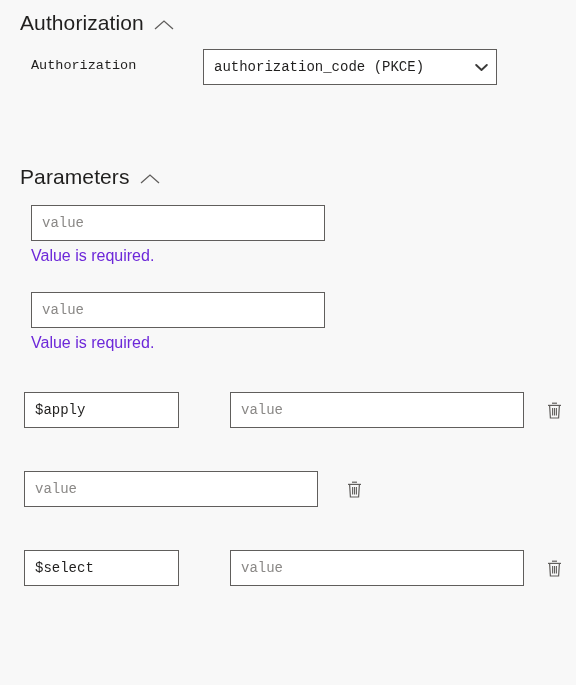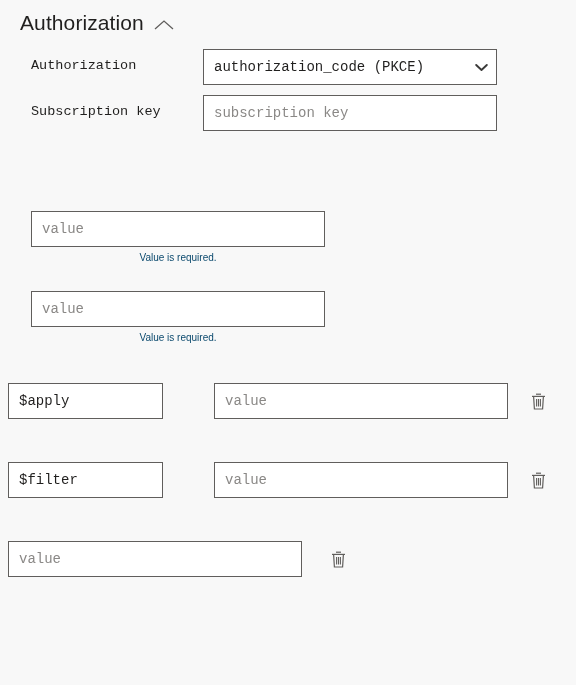--- a/index.html
+++ b/index.html
@@ -124,33 +124,32 @@
     top: 0;
     height: 36px;
     display: flex;
     align-items: center;
     pointer-events: none;
   }
 
   
   .err {
     font-family: "Liberation Sans", sans-serif;
-    font-size: 10px;
-    color: #0c4a6e;
+    font-size: 16px;
+    color: #6d28d9;
     margin-top: 5px;
     padding-left: 0px;
     line-height: 1.25;
-    text-align: center;
   }
 
   
   .param-row {
     display: flex;
     align-items: center;
-    padding-left: 8px;
+    padding-left: 24px;
   }
   .param-key {
     flex: 0 0 155px;
     margin-right: 51px;
   }
   .param-val {
     flex: 0 0 294px;
   }
   .del-btn {
     width: 28px;
@@ -202,29 +201,31 @@
           <svg width="13" height="9" viewBox="0 0 13 9">
             <path d="M1.2 2 L6.5 7 L11.8 2" fill="none" stroke="#3b3a39" stroke-width="1.9" stroke-linecap="round" stroke-linejoin="round"></path>
           </svg>
         </span>
       </div>
     </div>
   </div>
 
   <div style="height:10px"></div>
 
-  <div class="field-row">
-    <div class="field-label">Subscription key</div>
-    <div class="field-control">
-      <input class="tb" type="text" placeholder="subscription key" style="">
-    </div>
-  </div>
 
   <div class="gap-between-sections"></div>
 
+  <div class="section-head">
+    <span class="section-title">Parameters</span>
+    <span class="chevron-toggle">
+      <svg width="22" height="16" viewBox="0 0 22 16">
+        <path d="M2 12 L11 4 L20 12" fill="none" stroke="#605e5c" stroke-width="1.3"></path>
+      </svg>
+    </span>
+  </div>
 
   <div class="gap-param-head"></div>
 
   <div class="field-row">
     <div class="field-control">
       <input class="tb" type="text" placeholder="value" style="">
       <div class="err">Value is required.</div>
     </div>
   </div>
 
@@ -252,39 +253,39 @@
         <path d="M2 4.4 L15 4.4" fill="none" stroke="#605e5c" stroke-width="1.2"></path>
         <path d="M3.6 4.4 L4.4 17 L12.6 17 L13.4 4.4" fill="none" stroke="#605e5c" stroke-width="1.2"></path>
         <path d="M6.6 7 L6.6 14.4 M8.5 7 L8.5 14.4 M10.4 7 L10.4 14.4" fill="none" stroke="#605e5c" stroke-width="1.1"></path>
       </svg>
     </button>
   </div>
 
   <div class="gap-rows"></div>
 
   <div class="param-row">
-    <div class="param-key">
-      <input class="tb narrow" type="text" value="$filter" style="">
-    </div>
     <div class="param-val">
       <input class="tb" type="text" placeholder="value" style="">
     </div>
     <button class="del-btn">
       <svg width="17" height="19" viewBox="0 0 17 19">
         <path d="M6 2.2 L11 2.2" fill="none" stroke="#605e5c" stroke-width="1.2"></path>
         <path d="M2 4.4 L15 4.4" fill="none" stroke="#605e5c" stroke-width="1.2"></path>
         <path d="M3.6 4.4 L4.4 17 L12.6 17 L13.4 4.4" fill="none" stroke="#605e5c" stroke-width="1.2"></path>
         <path d="M6.6 7 L6.6 14.4 M8.5 7 L8.5 14.4 M10.4 7 L10.4 14.4" fill="none" stroke="#605e5c" stroke-width="1.1"></path>
       </svg>
     </button>
   </div>
 
   <div class="gap-rows"></div>
 
   <div class="param-row">
+    <div class="param-key">
+      <input class="tb narrow" type="text" value="$select" style="">
+    </div>
     <div class="param-val">
       <input class="tb" type="text" placeholder="value" style="">
     </div>
     <button class="del-btn">
       <svg width="17" height="19" viewBox="0 0 17 19">
         <path d="M6 2.2 L11 2.2" fill="none" stroke="#605e5c" stroke-width="1.2"></path>
         <path d="M2 4.4 L15 4.4" fill="none" stroke="#605e5c" stroke-width="1.2"></path>
         <path d="M3.6 4.4 L4.4 17 L12.6 17 L13.4 4.4" fill="none" stroke="#605e5c" stroke-width="1.2"></path>
         <path d="M6.6 7 L6.6 14.4 M8.5 7 L8.5 14.4 M10.4 7 L10.4 14.4" fill="none" stroke="#605e5c" stroke-width="1.1"></path>
       </svg>

